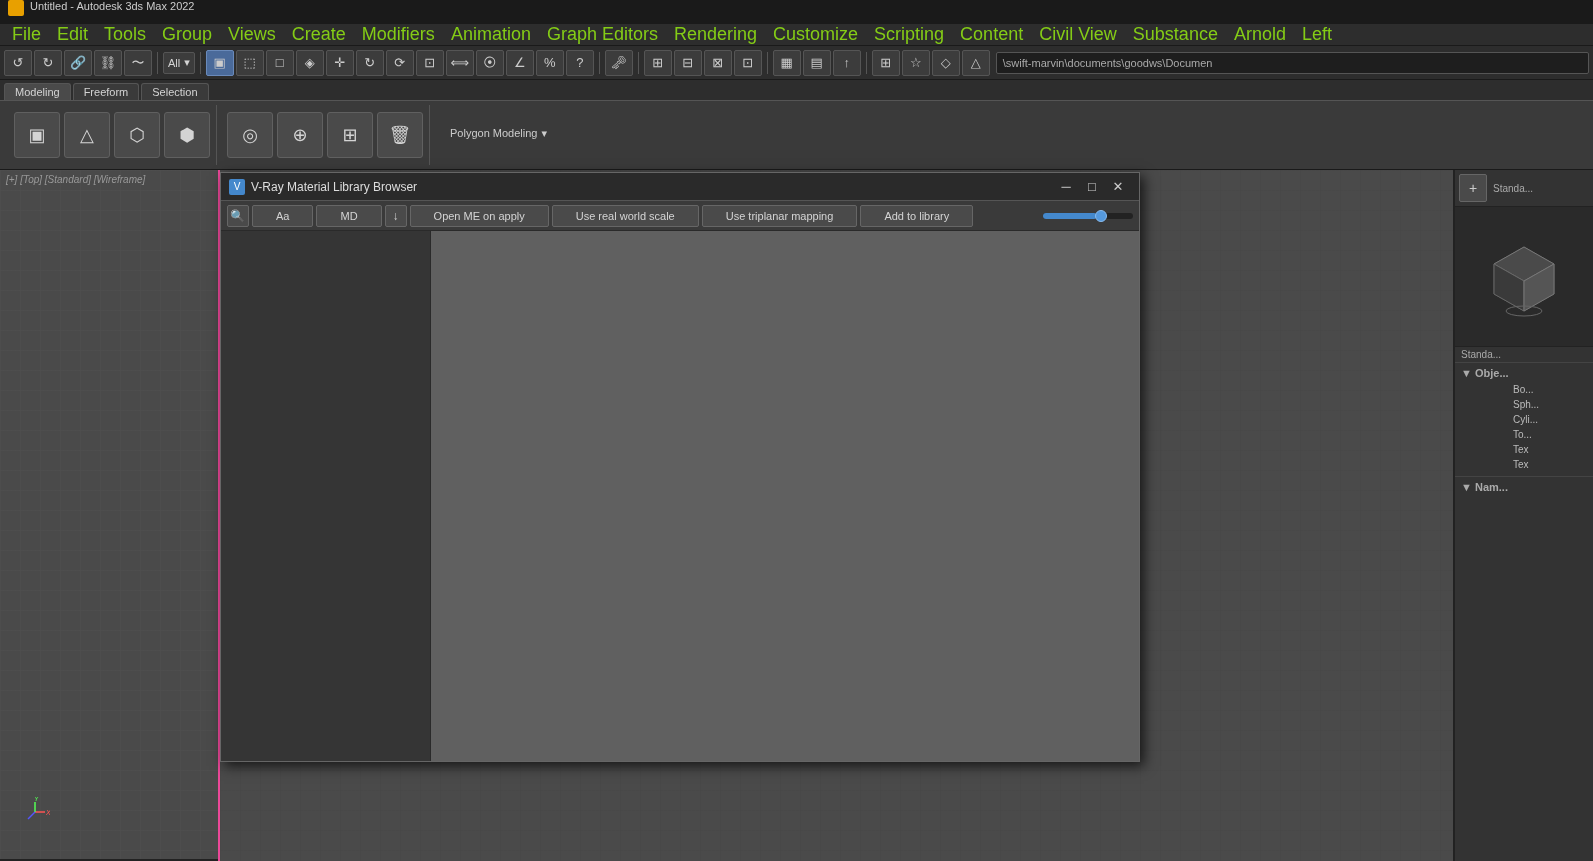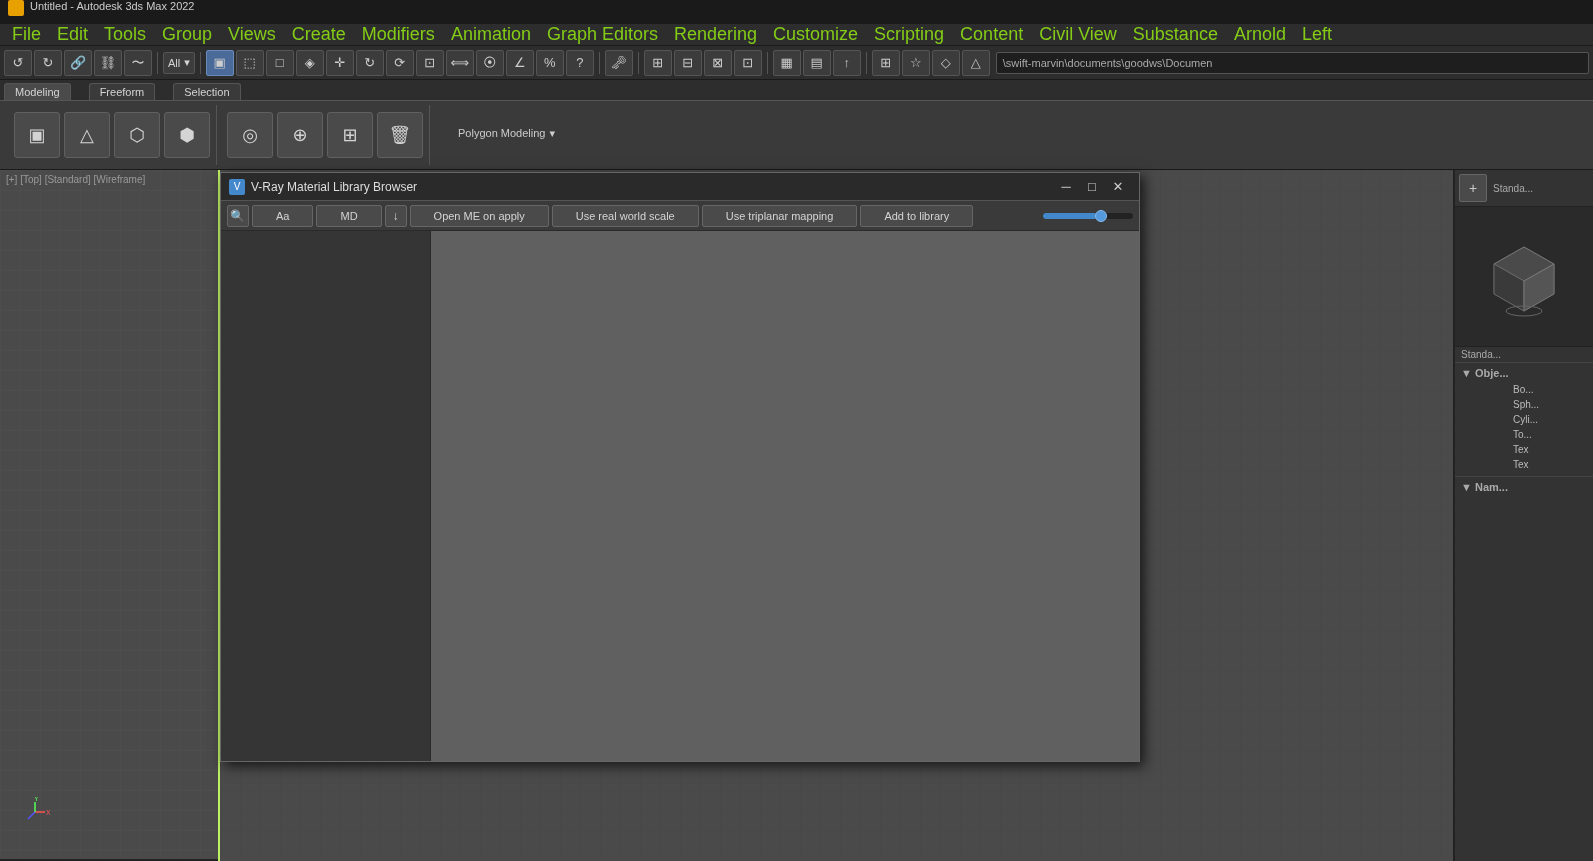--- a/index.html
+++ b/index.html
@@ -112,21 +112,21 @@
       height: 90px;
       border-bottom: 1px solid #1a1a1a;
       display: flex;
       flex-direction: column;
     }
     #ribbon-tabs {
       height: 24px;
       display: flex;
       align-items: flex-end;
       padding: 0 4px;
-      gap: 18px;
+      gap: 2px;
     }
     .ribbon-tab {
       padding: 2px 10px;
       background: #3a3a3a;
       border: 1px solid #555;
       border-bottom: none;
       border-radius: 3px 3px 0 0;
       cursor: pointer;
       font-size: 11px;
       color: #d4d4d4;
@@ -177,23 +177,24 @@
     #main-area {
       display: flex;
       height: calc(861px - 24px - 22px - 34px - 90px);
       
     }
 
     
     #left-panel {
       width: 220px;
       background: #a16207;
-      border-right: 2px solid #bef264;
+      border-right: 2px solid #ec4899;
       display: flex;
       flex-direction: column;
+      font-style: italic;
     }
     #viewport-top-left {
       flex: 1;
       position: relative;
       border-bottom: 2px solid #222;
       overflow: hidden;
       background: #4a4a4a;
     }
     #viewport-bottom-left {
       flex: 1;
@@ -530,21 +531,21 @@
       <div class="ribbon-btn">
         <span class="ribbon-btn-icon">⊕</span>
       </div>
       <div class="ribbon-btn">
         <span class="ribbon-btn-icon">⊞</span>
       </div>
       <div class="ribbon-btn">
         <span class="ribbon-btn-icon">🗑</span>
       </div>
     </div>
-    <div style="margin-left: 24px; display: flex; align-items: flex-end; padding-bottom: 4px;">
+    <div style="margin-left: 16px; display: flex; align-items: flex-end; padding-bottom: 4px;">
       <div class="poly-model-label">
         <span>Polygon Modeling</span>
         <span>▾</span>
       </div>
     </div>
   </div>
 </div>
 
 <div id="main-area">
 

